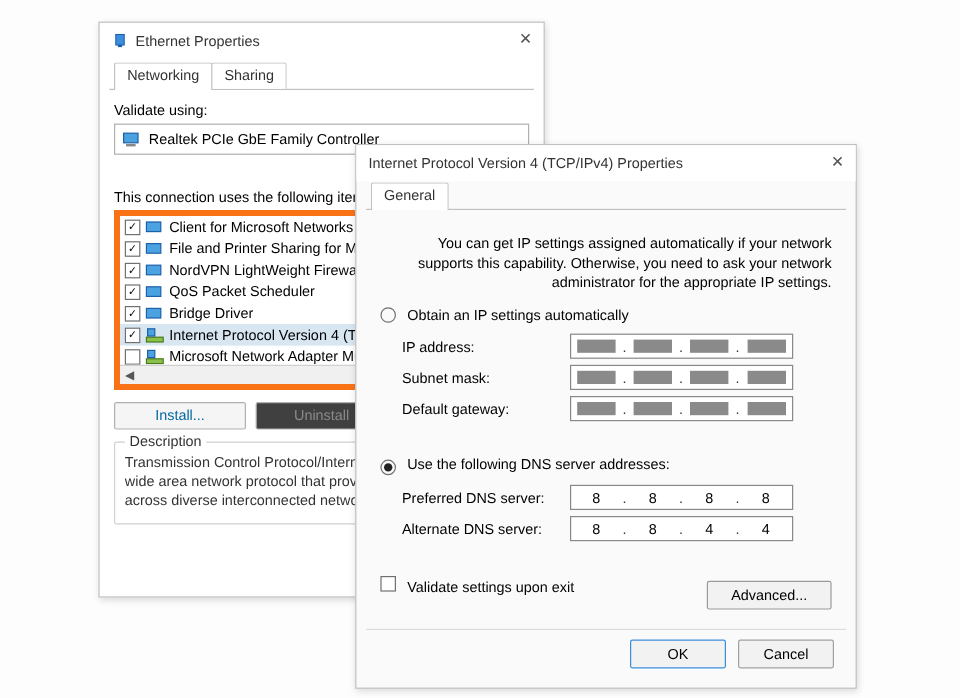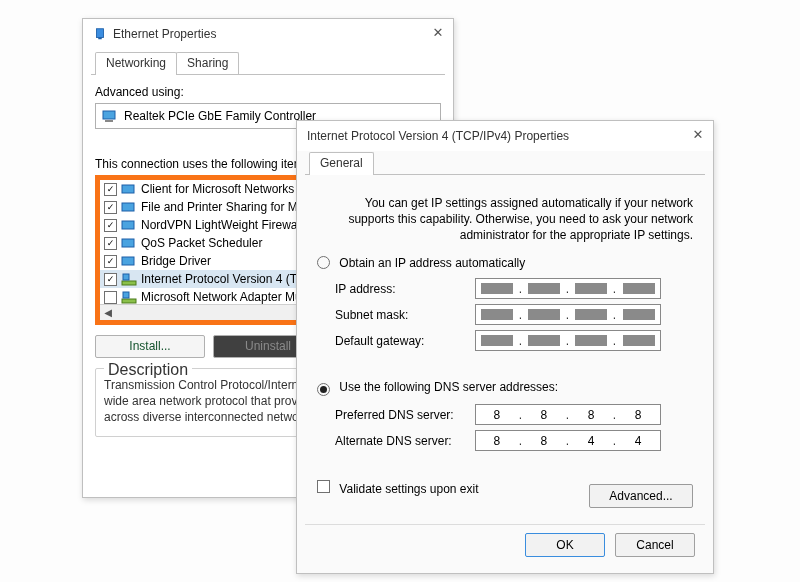--- a/index.html
+++ b/index.html
@@ -160,37 +160,37 @@
   }
   .btn {
     flex: 1;
     height: 23px;
     border: 1px solid #b0b0b0;
     background: #f5f5f5;
     font-size: 12px;
     text-align: center;
     line-height: 21px;
     border-radius: 2px;
-    color: #14532d;
+    color: #0369a1;
   }
   .btn.disabled { color: #8a8a8a; background: #404040; }
 
   .group {
     margin: 10px 4px 0 4px;
     border: 1px solid #d0d0d0;
     border-radius: 2px;
     padding: 8px 8px 10px 8px;
     position: relative;
   }
   .group .legend {
     position: absolute;
     top: -8px; left: 8px;
     background: #fff;
     padding: 0 4px;
-    font-size: 16px;
+    font-size: 12px;
     color: #333;
   }
   .desc-text {
     font-size: 12px;
     color: #333;
     line-height: 1.35;
     overflow: hidden;
   }
 
   
@@ -340,21 +340,21 @@
     <span>Ethernet Properties</span>
     <span class="close">✕</span>
   </div>
 
   <div class="client-area">
     <div class="tabstrip">
       <div class="tab active">Networking</div>
       <div class="tab">Sharing</div>
     </div>
 
-    <div class="label-row">Advanced using:</div>
+    <div class="label-row">Validate using:</div>
     <div class="adapter-box">
       <span class="mini-ic">
         <svg class="nic-icon" viewBox="0 0 16 14">
             <rect x="1" y="2" width="12" height="8" fill="#4aa3e0" stroke="#1d5fa8"></rect>
             <rect x="3" y="11" width="8" height="2" fill="#888"></rect>
           </svg>
       </span>
       <span>Realtek PCIe GbE Family Controller</span>
     </div>
 
@@ -459,21 +459,21 @@
   <div class="front-client">
     <div class="tabstrip">
       <div class="tab active">General</div>
     </div>
 
     <div class="panel-body">
       <div class="info-text">You can get IP settings assigned automatically if your network supports this capability. Otherwise, you need to ask your network administrator for the appropriate IP settings.</div>
 
       <div class="radio-line">
         <span class="radio"></span>
-        <span>Obtain an IP address automatically</span>
+        <span>Obtain an IP settings automatically</span>
       </div>
 
       <div class="indent-block">
         <div class="field-row">
           <div class="field-label">IP address:</div>
           <div class="ip-input">
             <span class="ip-oct">
                 <div class="oct-mask"></div>
               </span>
               <span class="ip-dot">.</span>

